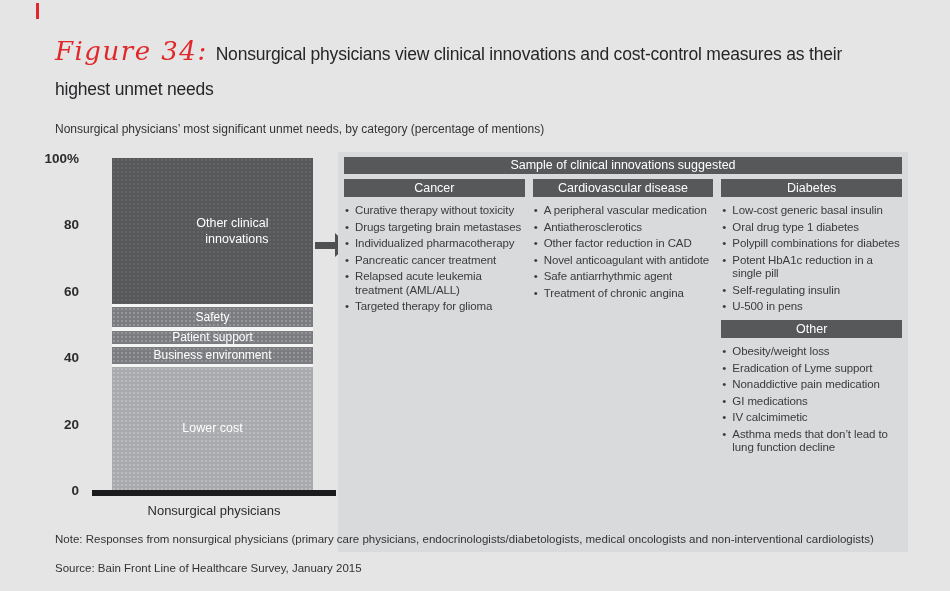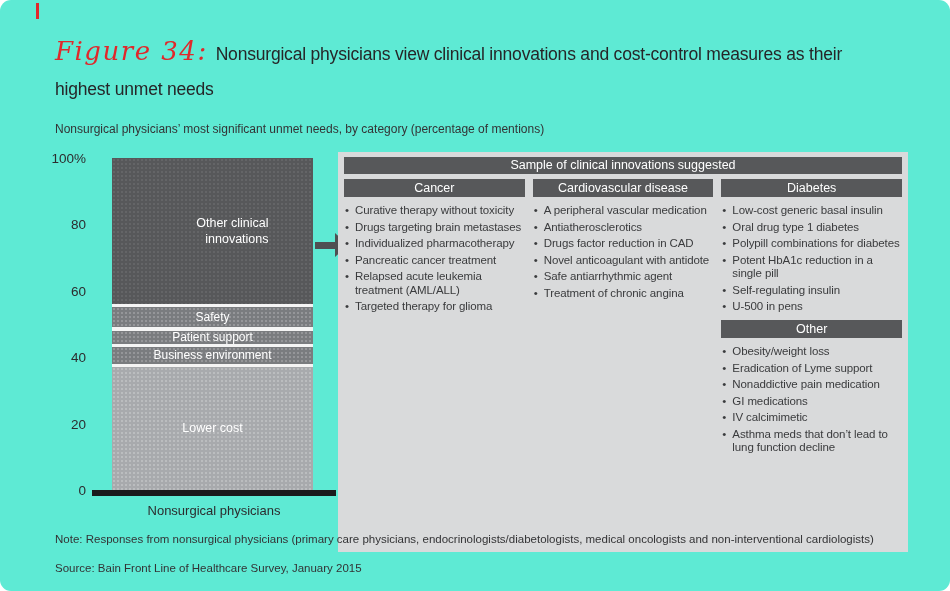--- a/index.html
+++ b/index.html
@@ -1,29 +1,29 @@
 <!DOCTYPE html>
 <html><head>
 <meta charset="utf-8">
 <style>
   html,body{margin:0;padding:0;background:#ffffff;}
-  .page{position:relative;width:950px;height:591px;background:#5eead4;overflow:hidden;
-        font-family:"Liberation Sans",sans-serif;color:#2e2e30;border-radius:11px;}
+  .page{position:relative;width:950px;height:591px;background:#e5e5e5;overflow:hidden;
+        font-family:"Liberation Sans",sans-serif;color:#2e2e30;}
 
   .red-tick{position:absolute;left:36px;top:3px;width:3px;height:16px;background:#E0282B;}
 
   .title-block{position:absolute;left:55px;top:34px;width:838px;line-height:34px;}
   .figure-label{font-family:"DejaVu Serif",serif;font-style:italic;font-size:26px;
                 color:#E0282B;letter-spacing:1.5px;margin-right:8px;}
   .title-text{font-size:17.5px;color:#262628;letter-spacing:-0.2px;}
 
   .subtitle{position:absolute;left:55px;top:122px;font-size:12px;color:#333335;}
 
   
-  .y-axis{position:absolute;left:32px;top:158px;width:54px;height:332px;}
+  .y-axis{position:absolute;left:25px;top:158px;width:54px;height:332px;font-weight:bold;}
   .ytick{position:absolute;right:0;transform:translateY(-50%);font-size:13.5px;color:#2c2c2e;}
 
   .bar{position:absolute;left:112px;top:158px;width:201px;height:332px;
        display:flex;flex-direction:column;}
   .segment{display:flex;align-items:center;justify-content:center;overflow:hidden;}
   .seg-dark{background-color:#57585A;
             background-image:radial-gradient(rgba(255,255,255,.08) .8px,transparent 1.1px);
             background-size:4px 4px;}
   .seg-medium{background-color:#7A7C7F;
             background-image:radial-gradient(rgba(255,255,255,.20) .8px,transparent 1.1px);
@@ -128,21 +128,21 @@
             <li class="bullet-item">Pancreatic cancer treatment</li>
             <li class="bullet-item">Relapsed acute leukemia treatment (AML/ALL)</li>
             <li class="bullet-item">Targeted therapy for glioma</li>
           </ul>
       </div>
       <div class="col">
         <div class="col-header">Cardiovascular disease</div>
         <ul class="bullets">
             <li class="bullet-item">A peripheral vascular medication</li>
             <li class="bullet-item">Antiatherosclerotics</li>
-            <li class="bullet-item">Drugs factor reduction in CAD</li>
+            <li class="bullet-item">Other factor reduction in CAD</li>
             <li class="bullet-item">Novel anticoagulant with antidote</li>
             <li class="bullet-item">Safe antiarrhythmic agent</li>
             <li class="bullet-item">Treatment of chronic angina</li>
           </ul>
       </div>
       <div class="col">
         <div class="col-header">Diabetes</div>
         <ul class="bullets">
             <li class="bullet-item">Low-cost generic basal insulin</li>
             <li class="bullet-item">Oral drug type 1 diabetes</li>

